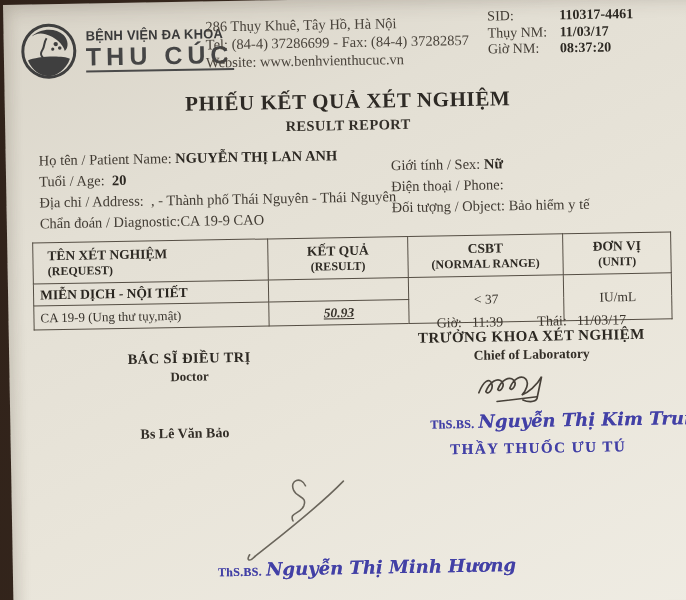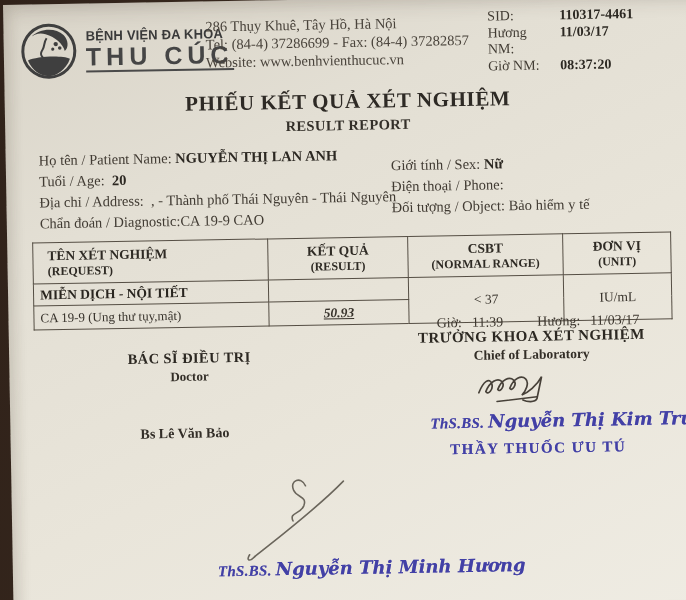--- a/index.html
+++ b/index.html
@@ -54,21 +54,21 @@
   
   .chief{left:380px;top:332px;width:285px;text-align:center;}
   .chief .t1{font-size:15px;font-weight:bold;color:#2c2822;letter-spacing:.4px;}
   .chief .t2{font-size:13.5px;font-weight:bold;color:#332e27;margin-top:2px;}
   .doctor{left:85px;top:348px;width:190px;text-align:center;}
   .doctor .t1{font-size:14.5px;font-weight:bold;color:#2c2822;letter-spacing:.4px;}
   .doctor .t2{font-size:13px;font-weight:bold;color:#332e27;margin-top:2px;}
   .doctor-name{left:130px;top:424px;font-size:14px;font-weight:bold;color:#332e28;}
   
   .stamp-line{white-space:nowrap;}
-  .stamp-prefix{font-size:15px;font-weight:bold;letter-spacing:.3px;font-style:italic;}
+  .stamp-prefix{font-size:12px;font-weight:bold;letter-spacing:.3px;}
   .stamp-name{font-size:18px;font-weight:bold;font-style:italic;font-family:"DejaVu Serif",serif;}
   .chief-stamp{left:420px;top:414px;}
   .chief-stamp-title{left:420px;top:444px;width:215px;text-align:center;font-size:15px;
     font-weight:bold;letter-spacing:1.5px;}
   .bottom-stamp{left:205px;top:558px;}
   .blue{color:#4240a6;text-shadow:0 0 .5px rgba(66,64,166,.6);}
   .sig{stroke-linecap:round;fill:none;}
 </style>
 </head>
 <body>
@@ -94,21 +94,21 @@
   <div class="abs address">
     <div>286 Thụy Khuê, Tây Hồ, Hà Nội</div>
     <div>Tel: (84-4) 37286699 - Fax: (84-4) 37282857</div>
     <div>Website: www.benhvienthucuc.vn</div>
   </div>
 
   <div class="abs sid">
     <div class="sid-grid">
       <span>SID:</span>
       <span class="val">110317-4461</span>
-      <span>Hương NM:</span>
+      <span>Thụy NM:</span>
       <span class="val">11/03/17</span>
       <span>Giờ NM:</span>
       <span class="val">08:37:20</span>
     </div>
   </div>
 
   <div class="abs title">
     <div class="main">PHIẾU KẾT QUẢ XÉT NGHIỆM</div>
     <div class="sub">RESULT REPORT</div>
   </div>
@@ -181,21 +181,21 @@
       <td class="req">CA 19-9 (Ung thư tụy,mật)</td>
       <td class="res">50.93</td>
     </tr>
   </tbody>
     </table>
 
   <div class="abs timeline">
     <span>Giờ:</span>
     <span>11:39</span>
     <span class="gap"></span>
-    <span>Hương:</span>
+    <span>Thái:</span>
     <span>11/03/17</span>
   </div>
 
   <div class="abs doctor">
     <div class="t1">BÁC SĨ ĐIỀU TRỊ</div>
     <div class="t2">Doctor</div>
   </div>
   <div class="abs chief">
     <div class="t1">TRƯỞNG KHOA XÉT NGHIỆM</div>
     <div class="t2">Chief of Laboratory</div>

